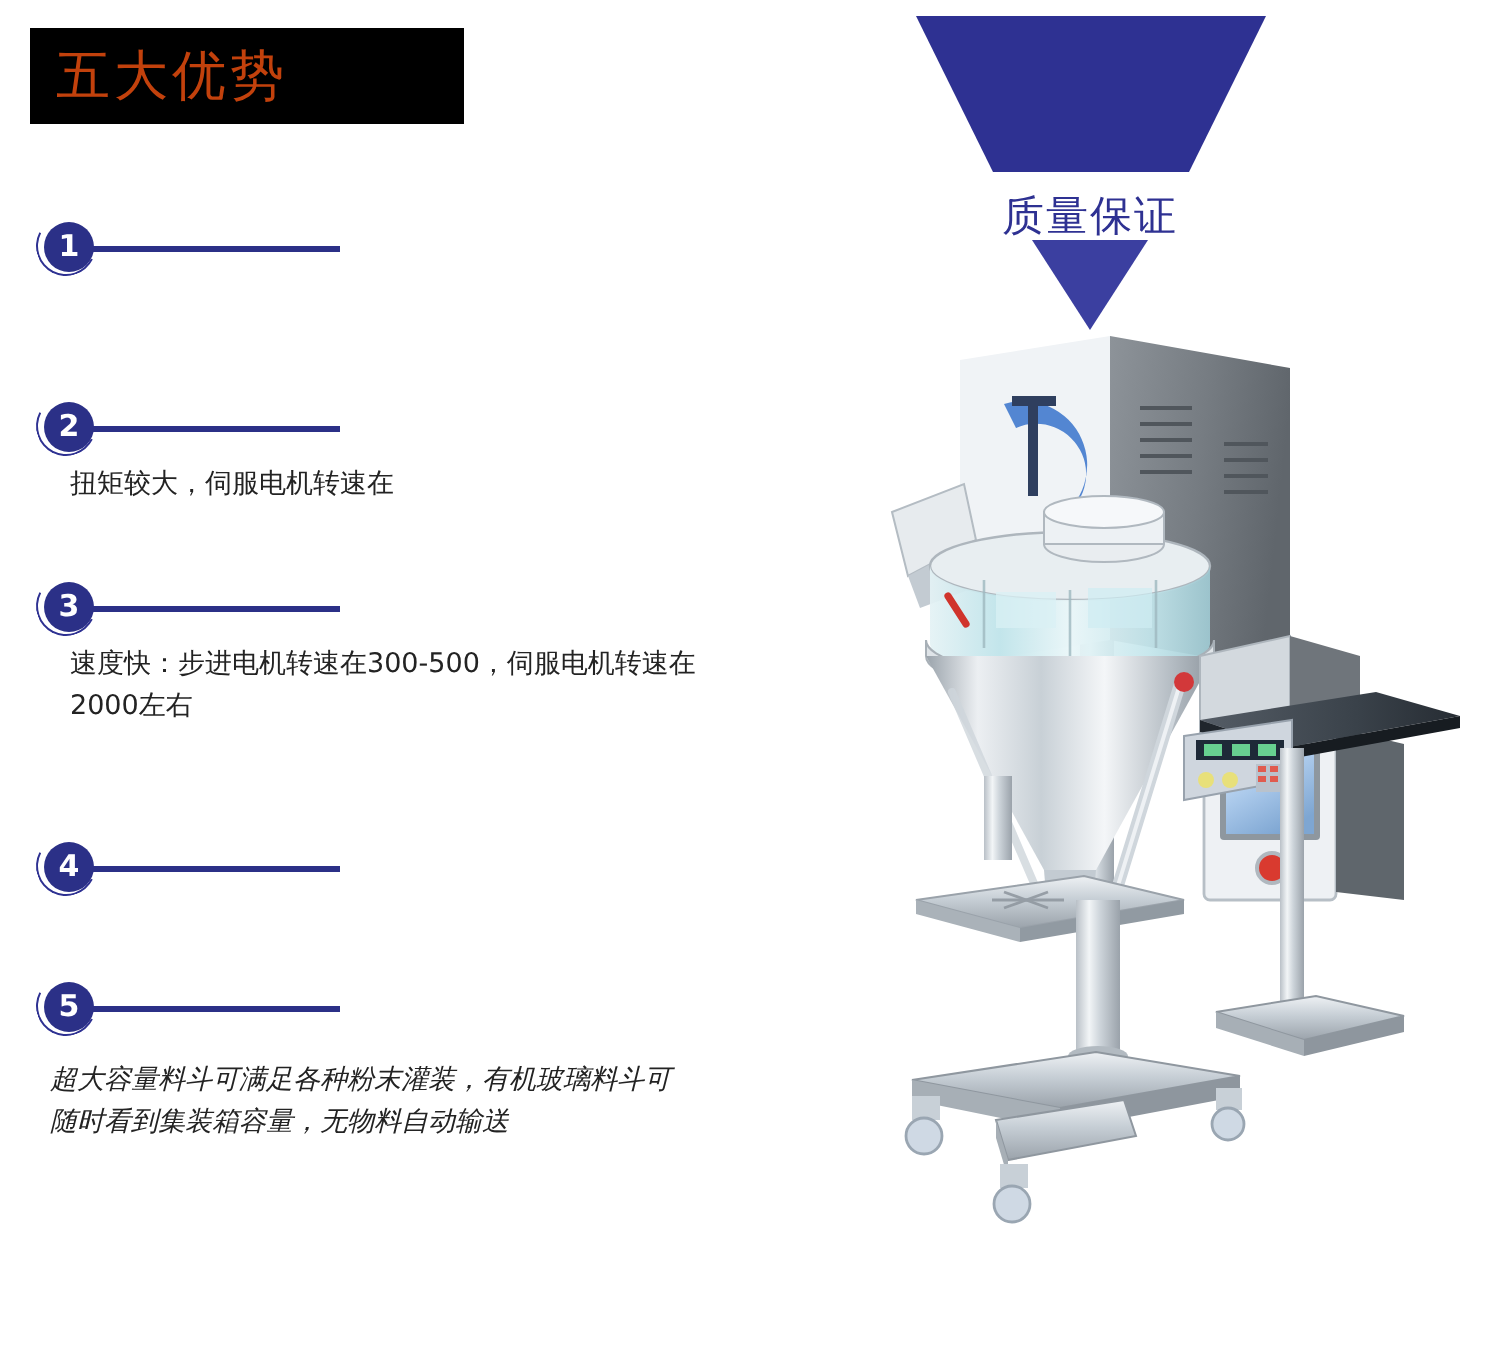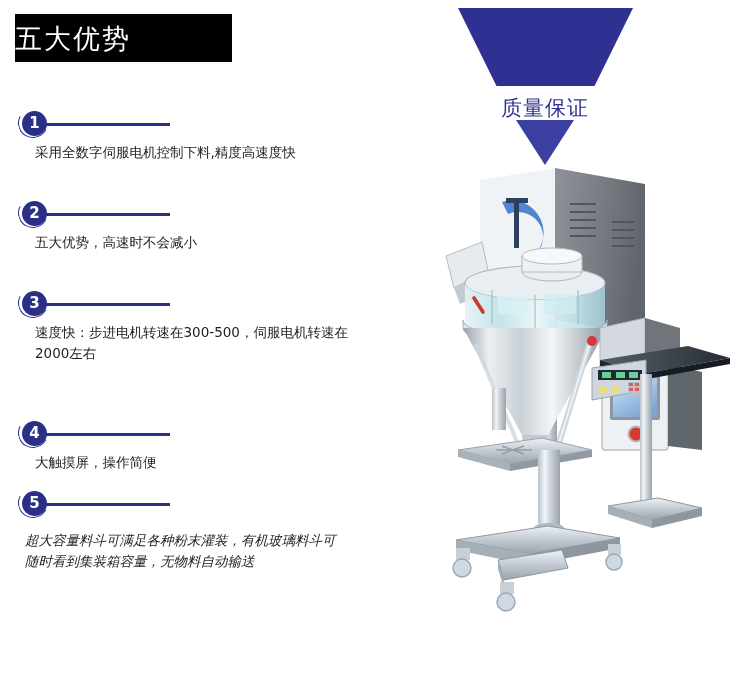--- a/index.html
+++ b/index.html
@@ -15,23 +15,24 @@
   
   .left-col{position:absolute;left:0;top:0;width:440px;height:677px;}
 
   .title-banner{
     position:absolute;left:15px;top:14px;
     width:217px;height:48px;
     background:#000000;
     display:flex;align-items:center;
   }
   .title-banner .title-text{
-    color:#ffffff;
+    color:#c2410c;
     font-size:27px;
     letter-spacing:2px;
+    padding-left:13px;
     font-weight:400;
     line-height:1;
     font-family:"DejaVu Sans","Liberation Sans",sans-serif;
   }
 
   .feature{position:absolute;left:0;width:440px;}
   .feature-head{position:relative;height:30px;}
 
   .badge{
     position:absolute;left:20px;top:0;
@@ -117,34 +118,33 @@
     <div class="feature" style="top:110px;">
       <div class="feature-head">
         <div class="badge">
           <div class="arc"></div>
           <div class="disc">
             <span class="num">1</span>
           </div>
         </div>
         <div class="rule"></div>
       </div>
-      <div class="feature-text" style="top:32px;">采用全数字伺服电机控制下料,精度高速度快</div>
     </div>
 
     <div class="feature" style="top:200px;">
       <div class="feature-head">
         <div class="badge">
           <div class="arc"></div>
           <div class="disc">
             <span class="num">2</span>
           </div>
         </div>
         <div class="rule"></div>
       </div>
-      <div class="feature-text" style="top:32px;">五大优势，高速时不会减小</div>
+      <div class="feature-text" style="top:32px;">扭矩较大，伺服电机转速在</div>
     </div>
 
     <div class="feature" style="top:290px;">
       <div class="feature-head">
         <div class="badge">
           <div class="arc"></div>
           <div class="disc">
             <span class="num">3</span>
           </div>
         </div>
@@ -157,21 +157,20 @@
     <div class="feature" style="top:420px;">
       <div class="feature-head">
         <div class="badge">
           <div class="arc"></div>
           <div class="disc">
             <span class="num">4</span>
           </div>
         </div>
         <div class="rule"></div>
       </div>
-      <div class="feature-text" style="top:32px;">大触摸屏，操作简便</div>
     </div>
 
     <div class="feature" style="top:490px;">
       <div class="feature-head">
         <div class="badge">
           <div class="arc"></div>
           <div class="disc">
             <span class="num">5</span>
           </div>
         </div>

